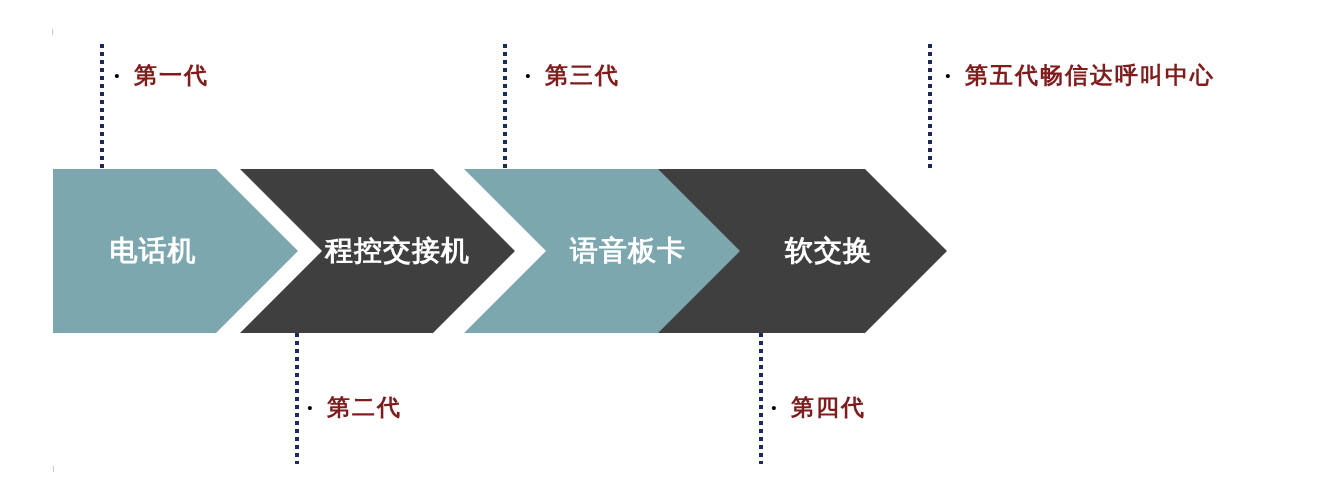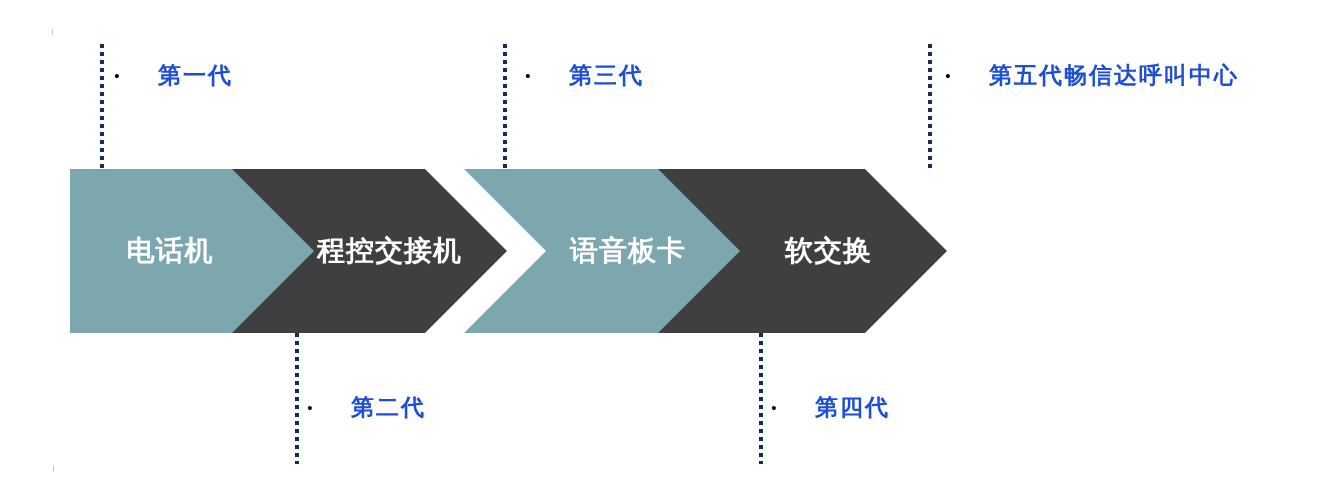--- a/index.html
+++ b/index.html
@@ -30,29 +30,29 @@
     font-weight: bold;
     font-size: 28px;
     letter-spacing: 1px;
     white-space: nowrap;
   }
   .teal { background: #7CA7AE; }
   .dark { background: #3F3F3F; }
 
   
   .c1 {
-    left: 70px; width: 245px;
+    left: 53px; width: 245px;
     clip-path: polygon(0 0, calc(100% - 82px) 0, 100% 50%, calc(100% - 82px) 100%, 0 100%);
     padding-right: 45px;
   }
   
   .c2, .c3, .c4, .c5 {
     clip-path: polygon(0 0, calc(100% - 82px) 0, 100% 50%, calc(100% - 82px) 100%, 0 100%, 82px 50%);
   }
-  .c2 { left: 232px; width: 275px; padding-left: 40px; }
+  .c2 { left: 240px; width: 275px; padding-left: 40px; }
   .c3 { left: 464px; width: 283px; padding-left: 45px; }
   .c4 { left: 658px; width: 289px; padding-left: 52px; }
   .c5 { left: 877px; width: 411px; padding-left: 55px; }
   .c5 .stage-text { font-size: 27px; letter-spacing: 0; }
 
   
   .dotline {
     position: absolute;
     width: 4px;
     background: repeating-linear-gradient(to bottom, #1B2A5C 0 4px, transparent 4px 8px);
@@ -76,22 +76,22 @@
   .gen-label.top    { top: 62px; }
   .gen-label.bottom { top: 394px; }
   .gen-label .bullet {
     width: 10px;
     font-size: 15px;
     color: #000000;
     line-height: 1;
     text-align: center;
   }
   .gen-label .gen-text {
-    margin-left: 36px;
-    color: #1d4ed8;
+    margin-left: 12px;
+    color: #7f1d1d;
     font-weight: bold;
     font-size: 23px;
     letter-spacing: 2px;
   }
   .gl1 { left: 112px; }
   .gl2 { left: 305px; }
   .gl3 { left: 523px; }
   .gl4 { left: 769px; }
   .gl5 { left: 943px; }
 

